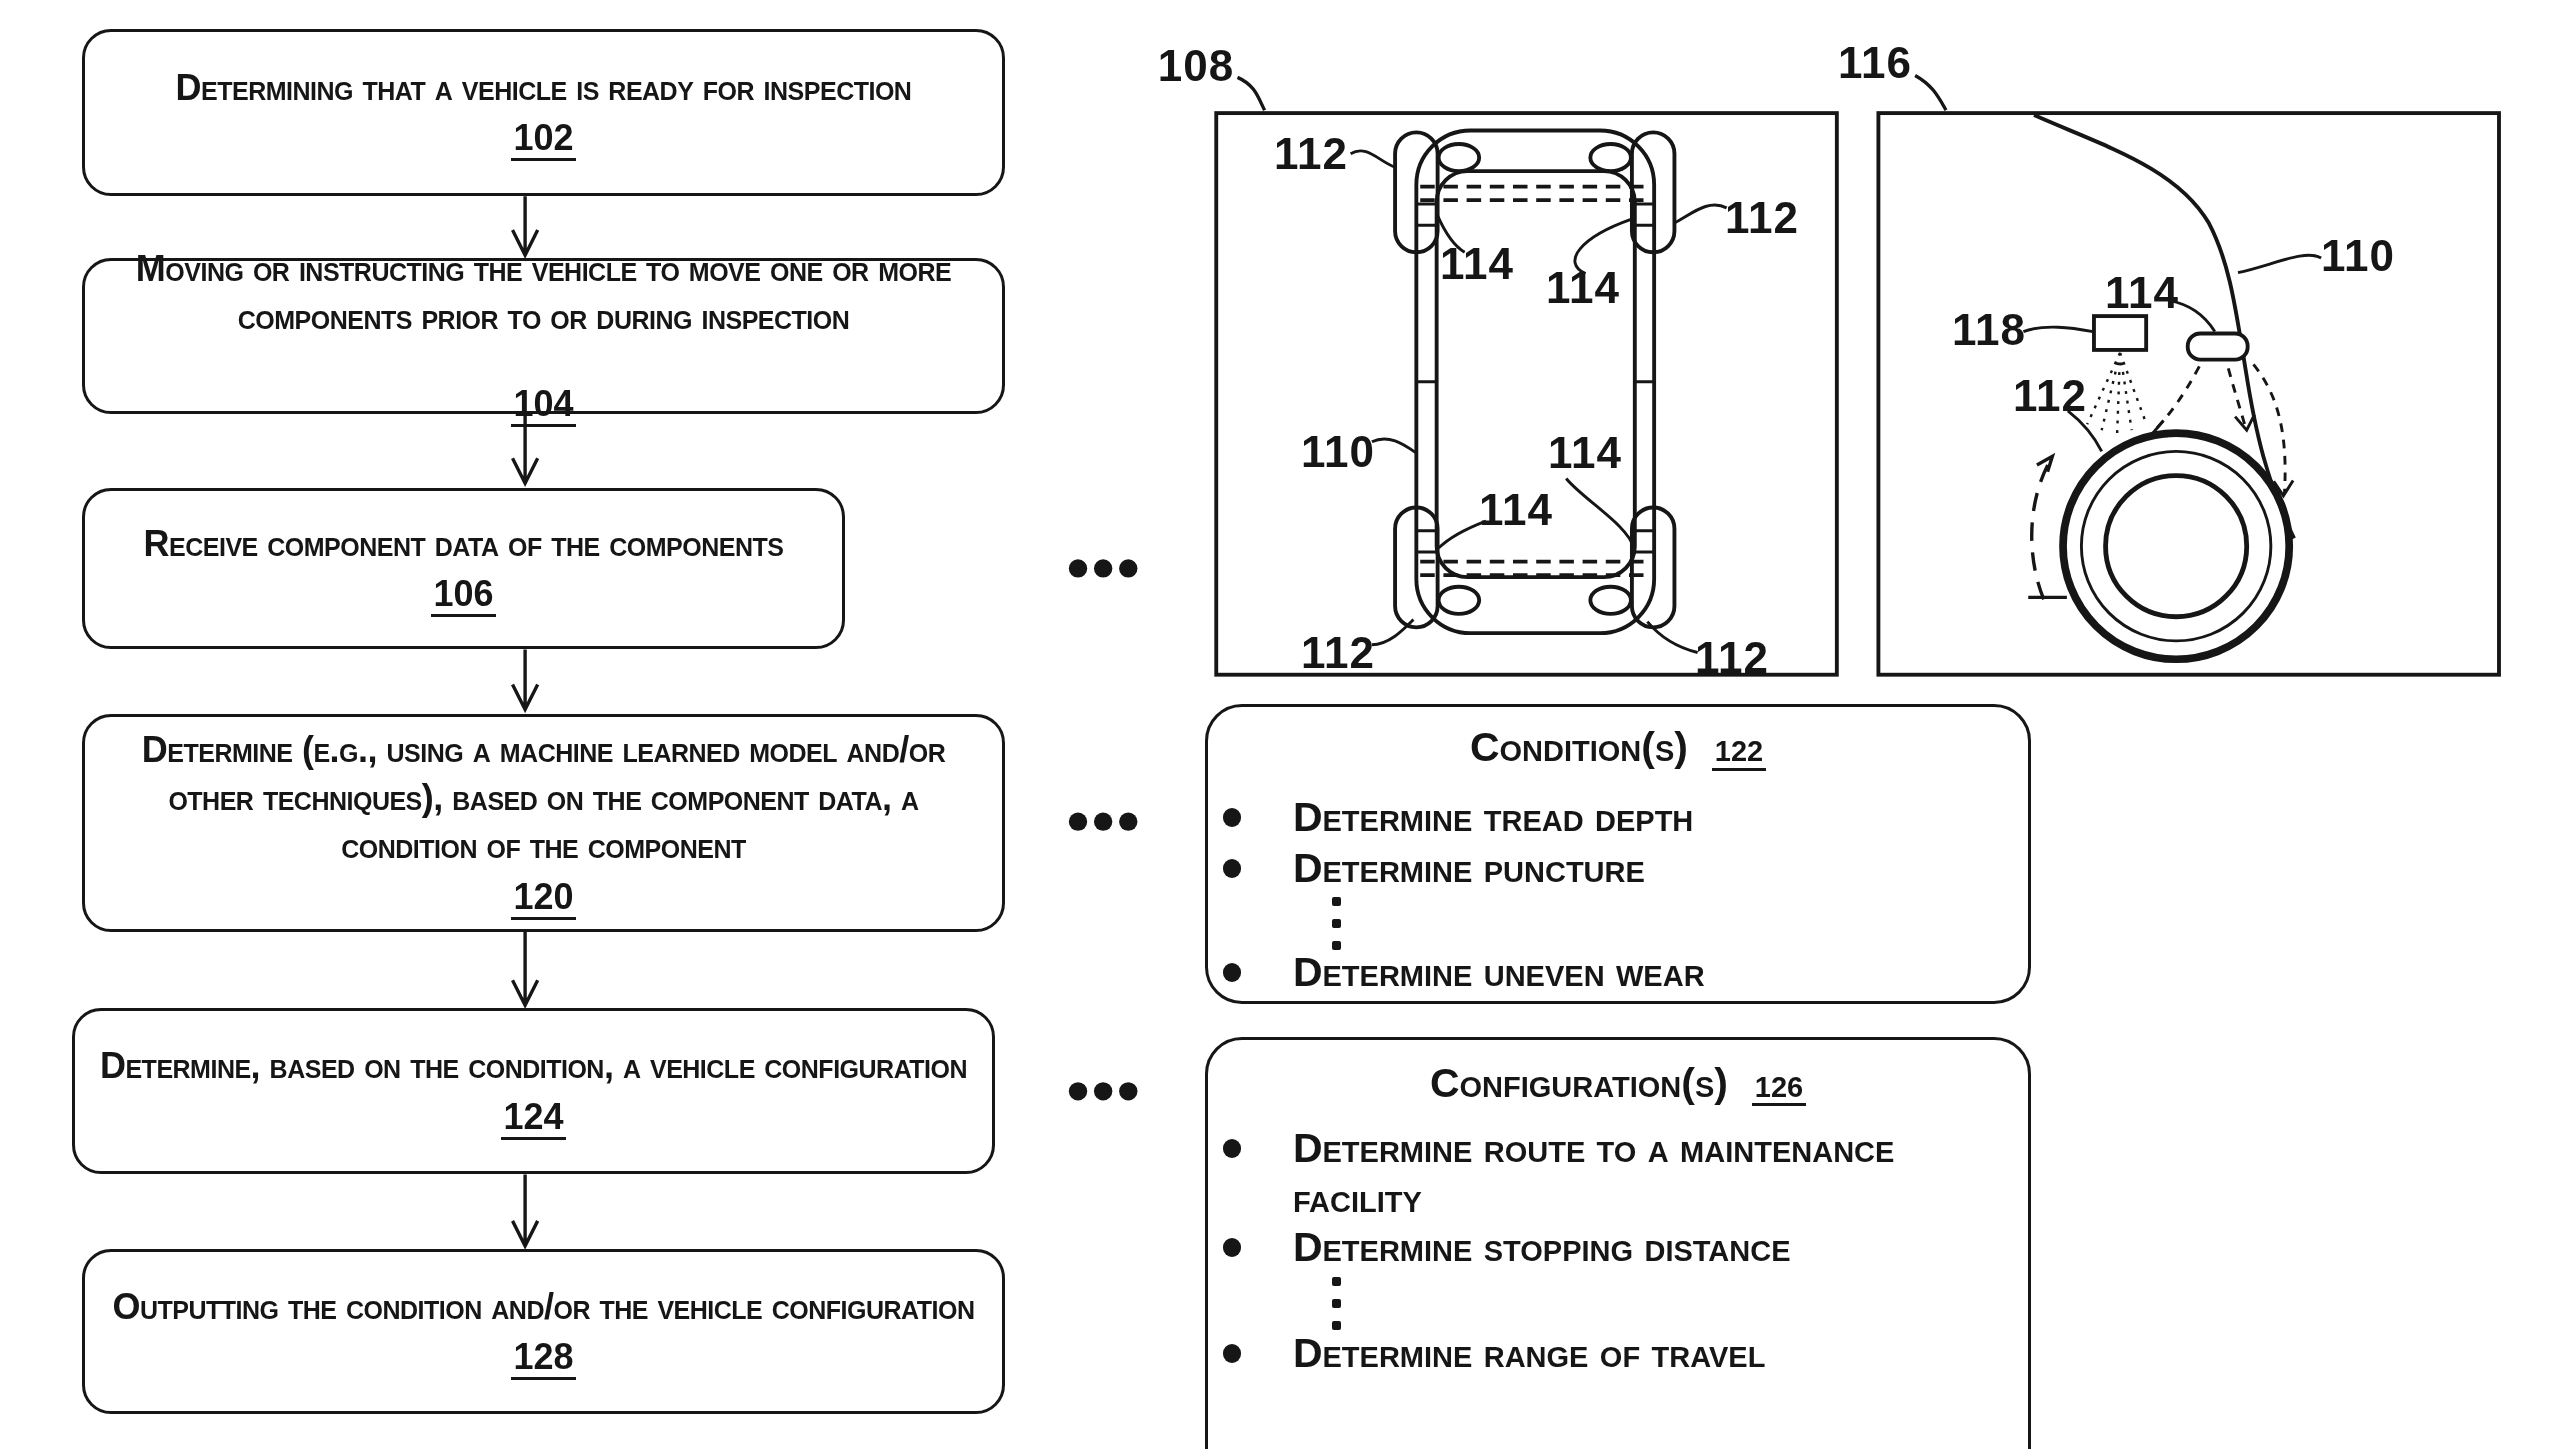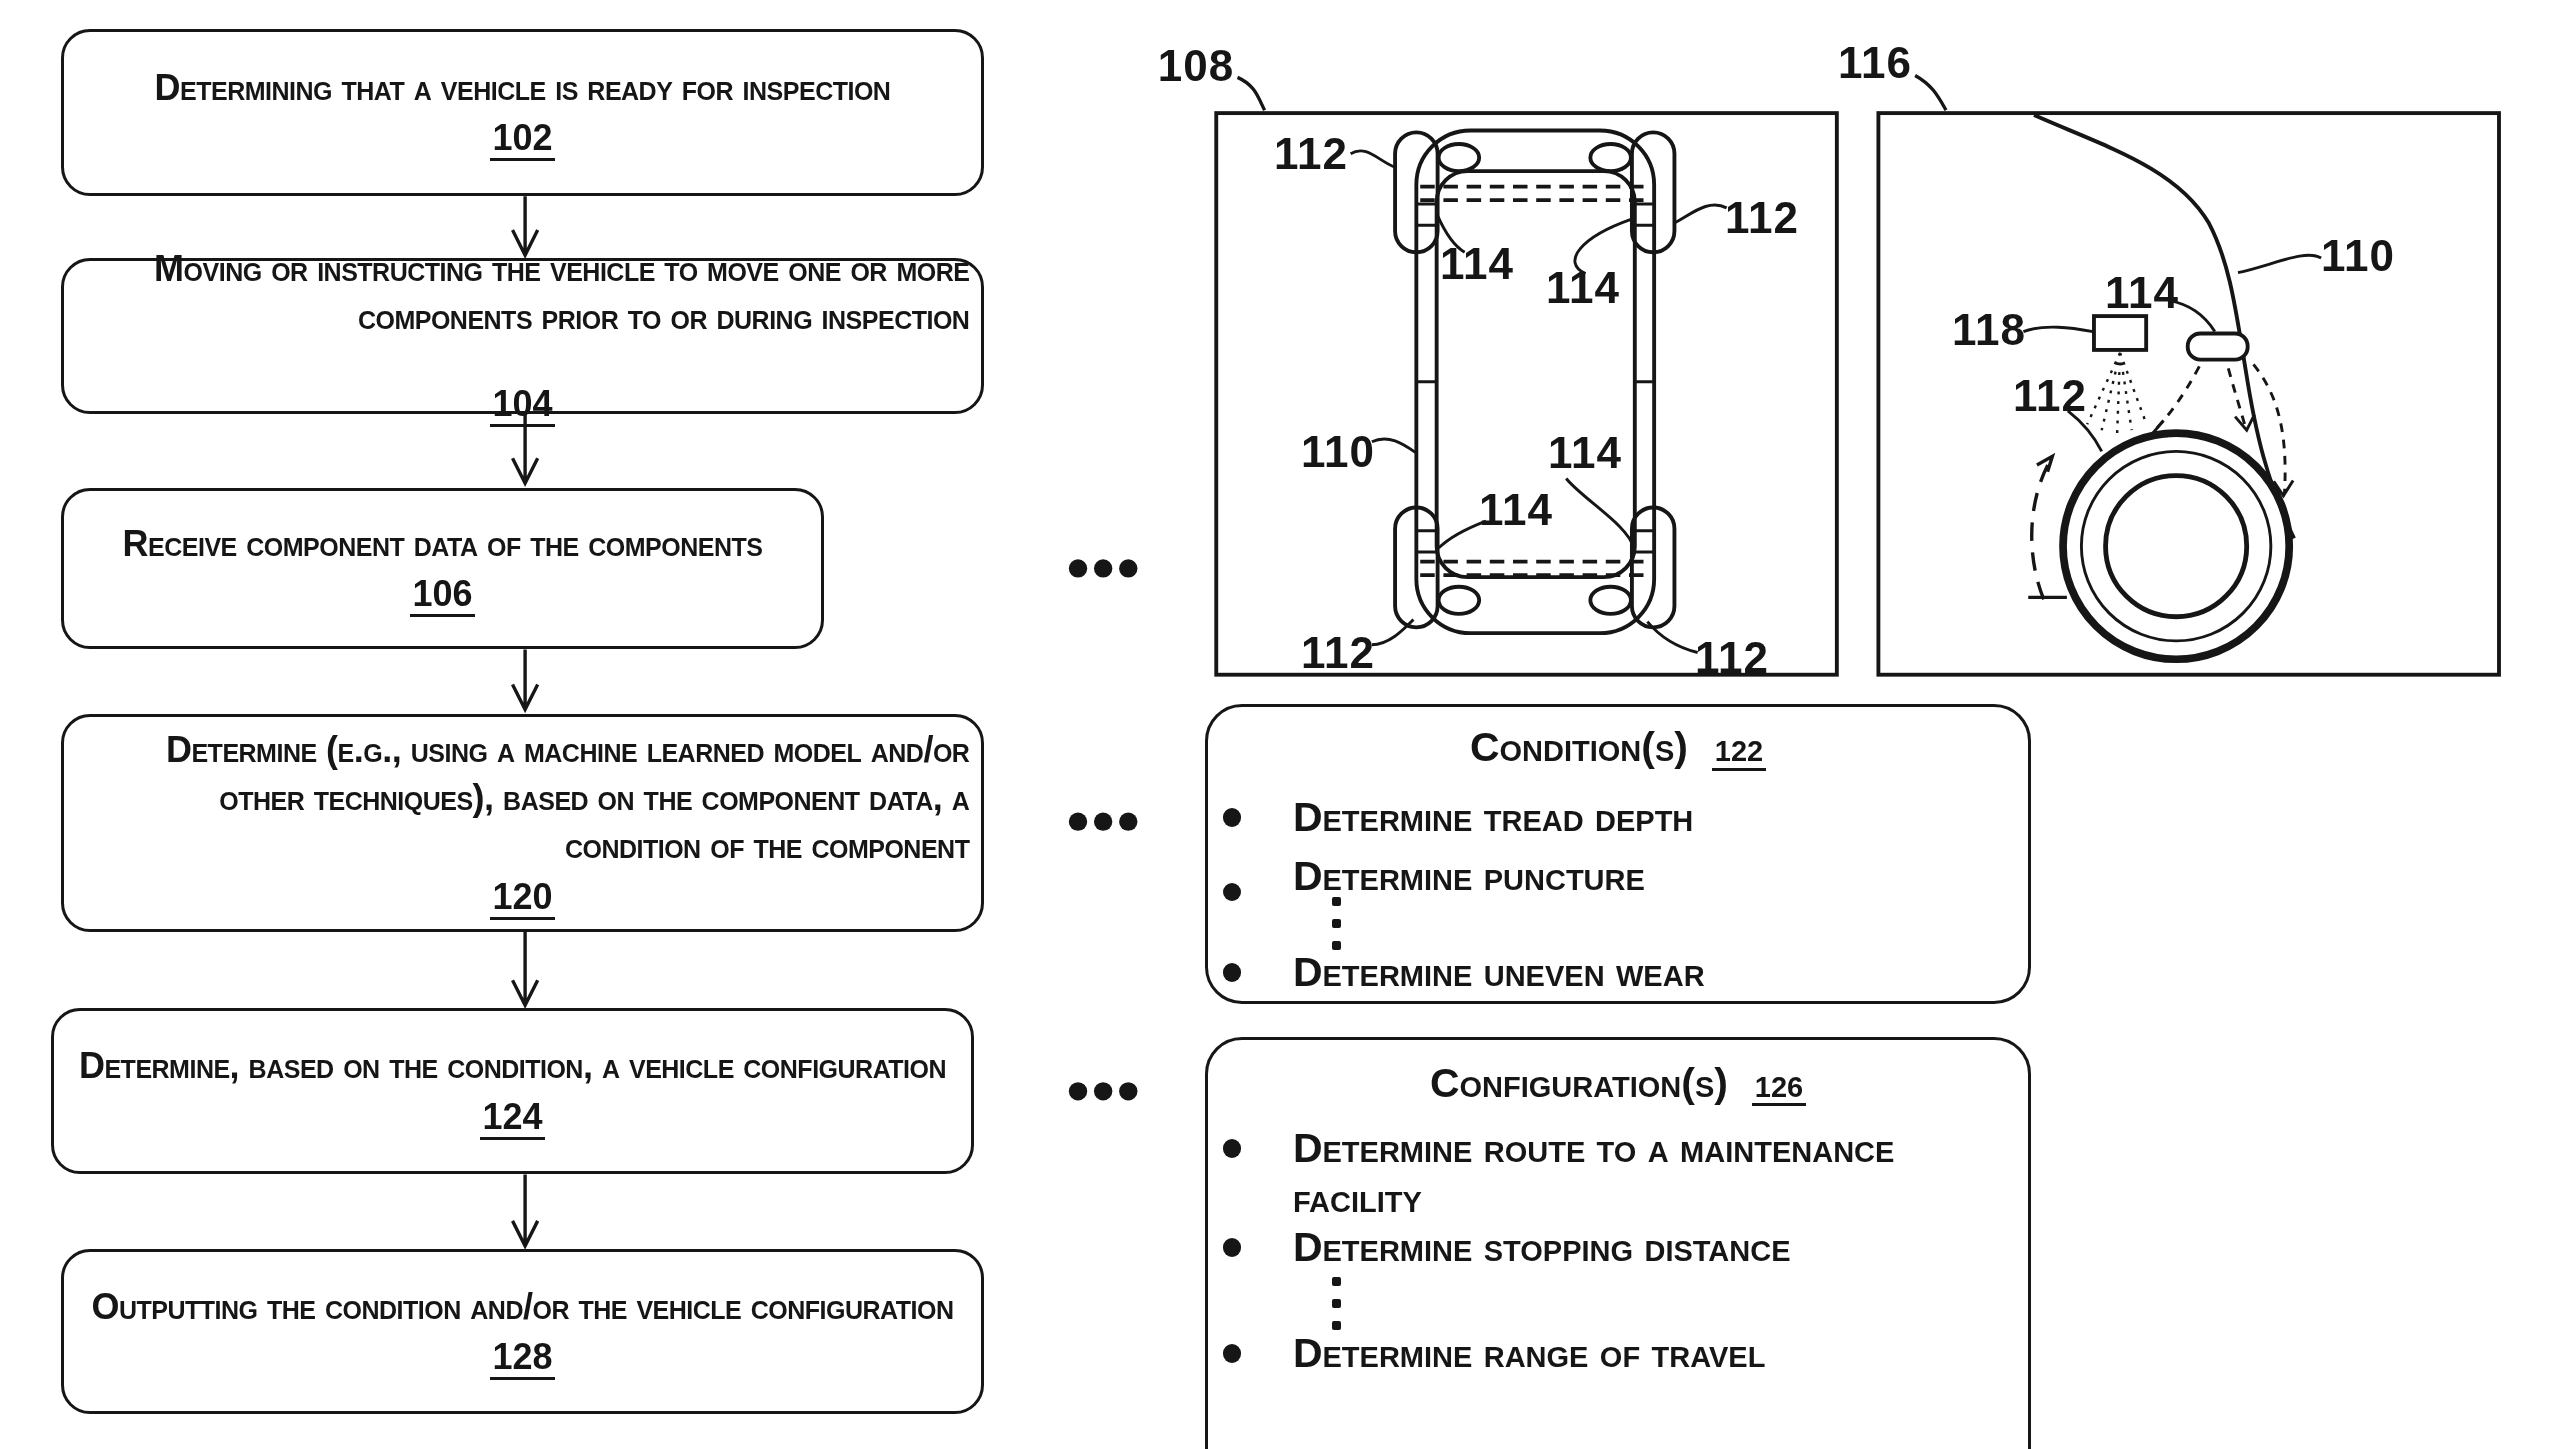--- a/index.html
+++ b/index.html
@@ -3,21 +3,21 @@
 <meta charset="utf-8">
 <style>
   html,body{margin:0;padding:0;background:#ffffff;}
   .page{position:relative;width:2563px;height:1449px;background:#ffffff;
         font-family:"Liberation Sans",sans-serif;color:#161616;overflow:hidden;}
   .underlay{position:absolute;left:0;top:0;width:2563px;height:1449px;}
 
   
   .fc-box{position:absolute;border:3.9px solid #161616;border-radius:29px;box-sizing:border-box;
           display:flex;flex-direction:column;align-items:center;justify-content:center;
-          text-align:right;padding:5.8px 11.6px;background:transparent;}
+          text-align:center;padding:5.8px 11.6px;background:transparent;margin-left:21px;}
   .fc-text{font-weight:bold;font-variant:small-caps;font-size:36px;line-height:1.33;letter-spacing:-0.5px;}
   .ref{font-weight:bold;font-size:36px;line-height:1.12;border-bottom:3.9px solid #161616;
        padding:0 2.9px;margin-top:6.8px;display:inline-block;}
 
   
   .panel{position:absolute;border:3.9px solid #161616;border-radius:37px;box-sizing:border-box;}
   .panel-title{position:absolute;left:0;width:100%;text-align:center;font-weight:bold;
                font-variant:small-caps;font-size:41px;line-height:44px;}
   .panel-title .ref{font-size:29px;margin-top:0;margin-left:24px;border-bottom-width:3.9px;}
   .p-item{position:absolute;left:14.5px;display:flex;align-items:flex-start;}
@@ -160,21 +160,21 @@
   </div>
 
   <div class="panel" style="left:1205px;top:704px;width:826px;height:300px;">
     <div class="panel-title" style="top:18.4px;">
       <span>Condition(s)</span><span class="ref">122</span>
     </div>
     <div class="p-item" style="top:85px;">
       <span class="p-bullet"></span>
       <span class="p-text">Determine tread depth</span>
     </div>
-    <div class="p-item" style="top:144px;align-items:flex-end;">
+    <div class="p-item" style="top:136px;">
       <span class="p-bullet"></span>
       <span class="p-text">Determine puncture</span>
     </div>
     <div class="vdots" style="top:190px;left:124px;">
         <i></i>
         <i></i>
         <i></i>
       </div>
     <div class="p-item" style="top:240px;">
       <span class="p-bullet"></span>

